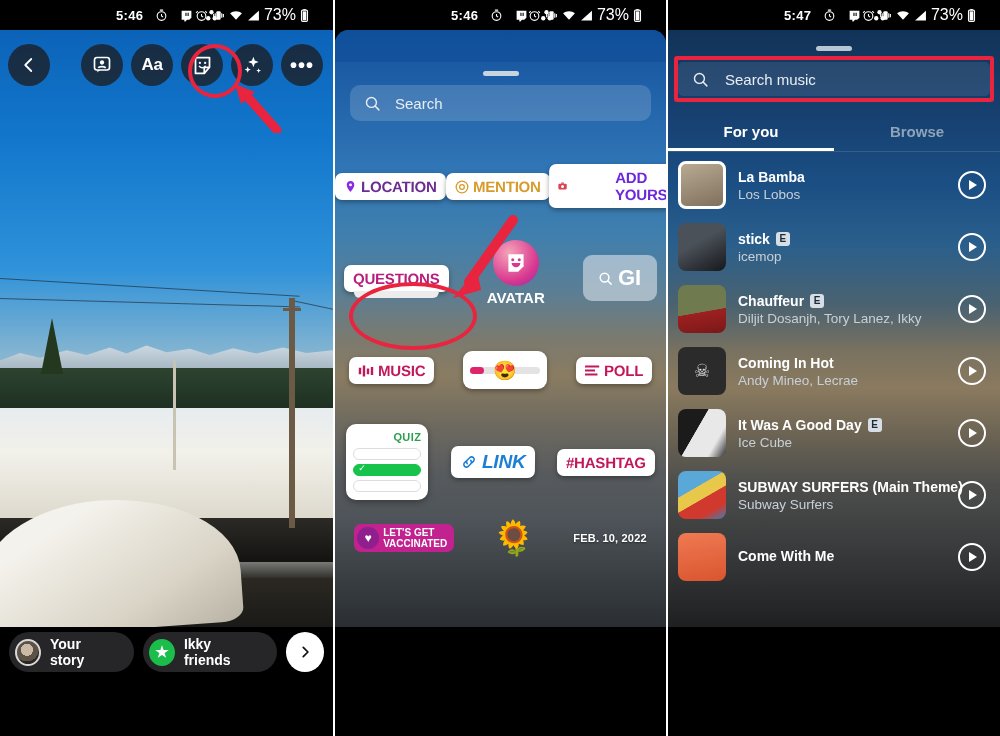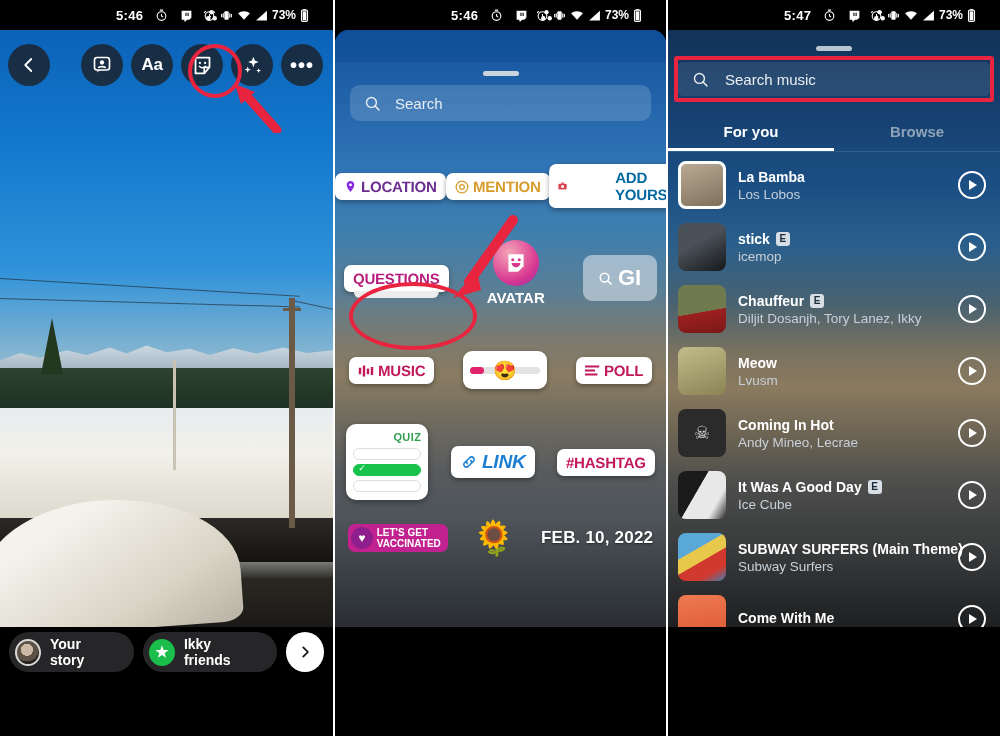--- a/index.html
+++ b/index.html
@@ -21,21 +21,21 @@
     background: #000; color:#fff;
     display: flex; align-items: center;
     font-size: 13px; font-weight: bold;
     z-index: 40;
   }
   .sb-left { display:flex; align-items:center; gap:12px; margin-left: 116px; }
   .sb-right { display:flex; align-items:center; gap:4px; position:absolute; right: 24px; }
   .sb-time { letter-spacing: .3px; }
   .sbicon { display:inline-block; }
   .sbicon svg { display:block; }
-  .sb-batt-text { font-size:12px; font-weight:bold; }
+  .sb-batt-text { font-size:16px; font-weight:normal; }
 
   
   .photo {
     position:absolute; top:30px; left:0; right:0; height: 597px;
     background:
       linear-gradient(to bottom,
         #0b63b8 0%, #1277cc 18%, #2f92da 40%, #8fb9cf 56%,
         #6f7e72 60%, #3d4a3a 64%, #cfd6d8 70%, #e8eaea 78%,
         #cfd2cf 86%, #2a2a26 92%, #1c1c18 100%);
       overflow: hidden;
@@ -175,21 +175,21 @@
     background:#fff; border-radius:7px;
     display:flex; align-items:center; justify-content:center; gap:4px;
     padding:5px 9px; font-weight:bold; font-size:15px;
     font-family: "Liberation Sans Narrow","Liberation Sans", sans-serif;
     letter-spacing:-.2px;
     box-shadow: 0 2px 5px rgba(0,0,0,.35);
     transform: skewX(-0.5deg);
   }
   .stkr.location { color:#6b2d8f; }
   .stkr.mention  { color:#d79b2b; }
-  .stkr.addyours { color:#0369a1;gap:48px; }
+  .stkr.addyours { color:#6d28d9;gap:48px; }
   .stkr.questions{ color:#b81f7d; position:relative; }
   .stkr.questions:after{
     content:""; position:absolute; left:10px; right:10px; bottom:-6px; height:7px;
     background:#ececec; border-radius:0 0 6px 6px;
   }
   .stkr.music { color:#c2185b; }
   .stkr.poll  { color:#c2185b; }
   .stkr.link  { color:#1d7fd4; font-size:19px;font-style:italic; }
   .stkr.hashtag{ color:#c2185b; }
   .gif-box {
@@ -227,21 +227,21 @@
     color:#fff; font-size:9px; }
   .vax-stkr {
     background:#c1228f; border-radius:7px; display:flex; align-items:center; gap:4px;
     padding:3px 7px 3px 3px; color:#fff;
   }
   .vax-circle { width:22px; height:22px; border-radius:50%; background:#8e1f8c;
     display:flex; align-items:center; justify-content:center; font-size:12px; }
   .vax-text { font-size:10px; font-weight:bold; line-height:11px;
     font-family:"Liberation Sans Narrow","Liberation Sans",sans-serif; }
   .flower-stkr { font-size:34px; transform: rotate(-12deg); }
-  .date-stkr { color:#fff; font-size:17px; font-weight:bold;
+  .date-stkr { color:#fff; font-size:11px; font-weight:bold;
     font-family:"Liberation Sans Narrow","Liberation Sans",sans-serif;
     text-shadow:0 1px 2px rgba(0,0,0,.5); letter-spacing:.2px; }
   .hl-ellipse {
     position:absolute; border:4px solid #e8243f; border-radius:50%;
     z-index:18; pointer-events:none;
   }
 
   
   .music-panel {
     position:absolute; top:30px; left:0; right:0; height:597px;
@@ -760,32 +760,20 @@
                 <span>Chauffeur</span>
                 <span class="ebadge">E</span>
               </div>
             <div class="t-artist">Diljit Dosanjh, Tory Lanez, Ikky</div>
           </div>
           <div class="play-btn">
               <span class="tri"></span>
             </div>
         </div>
 
-        <div class="track">
-          <div class="art" style="background:linear-gradient(160deg,#c3bd8a,#8a8355);"></div>
-          <div class="t-meta">
-            <div class="t-title">
-                <span>Meow</span>
-              </div>
-            <div class="t-artist">Lvusm</div>
-          </div>
-          <div class="play-btn">
-              <span class="tri"></span>
-            </div>
-        </div>
 
         <div class="track">
           <div class="art" style="background:#2b2b2b; display:flex; align-items:center; justify-content:center; color:#ddd; font-size:18px;">☠</div>
           <div class="t-meta">
             <div class="t-title">
                 <span>Coming In Hot</span>
               </div>
             <div class="t-artist">Andy Mineo, Lecrae</div>
           </div>
           <div class="play-btn">

